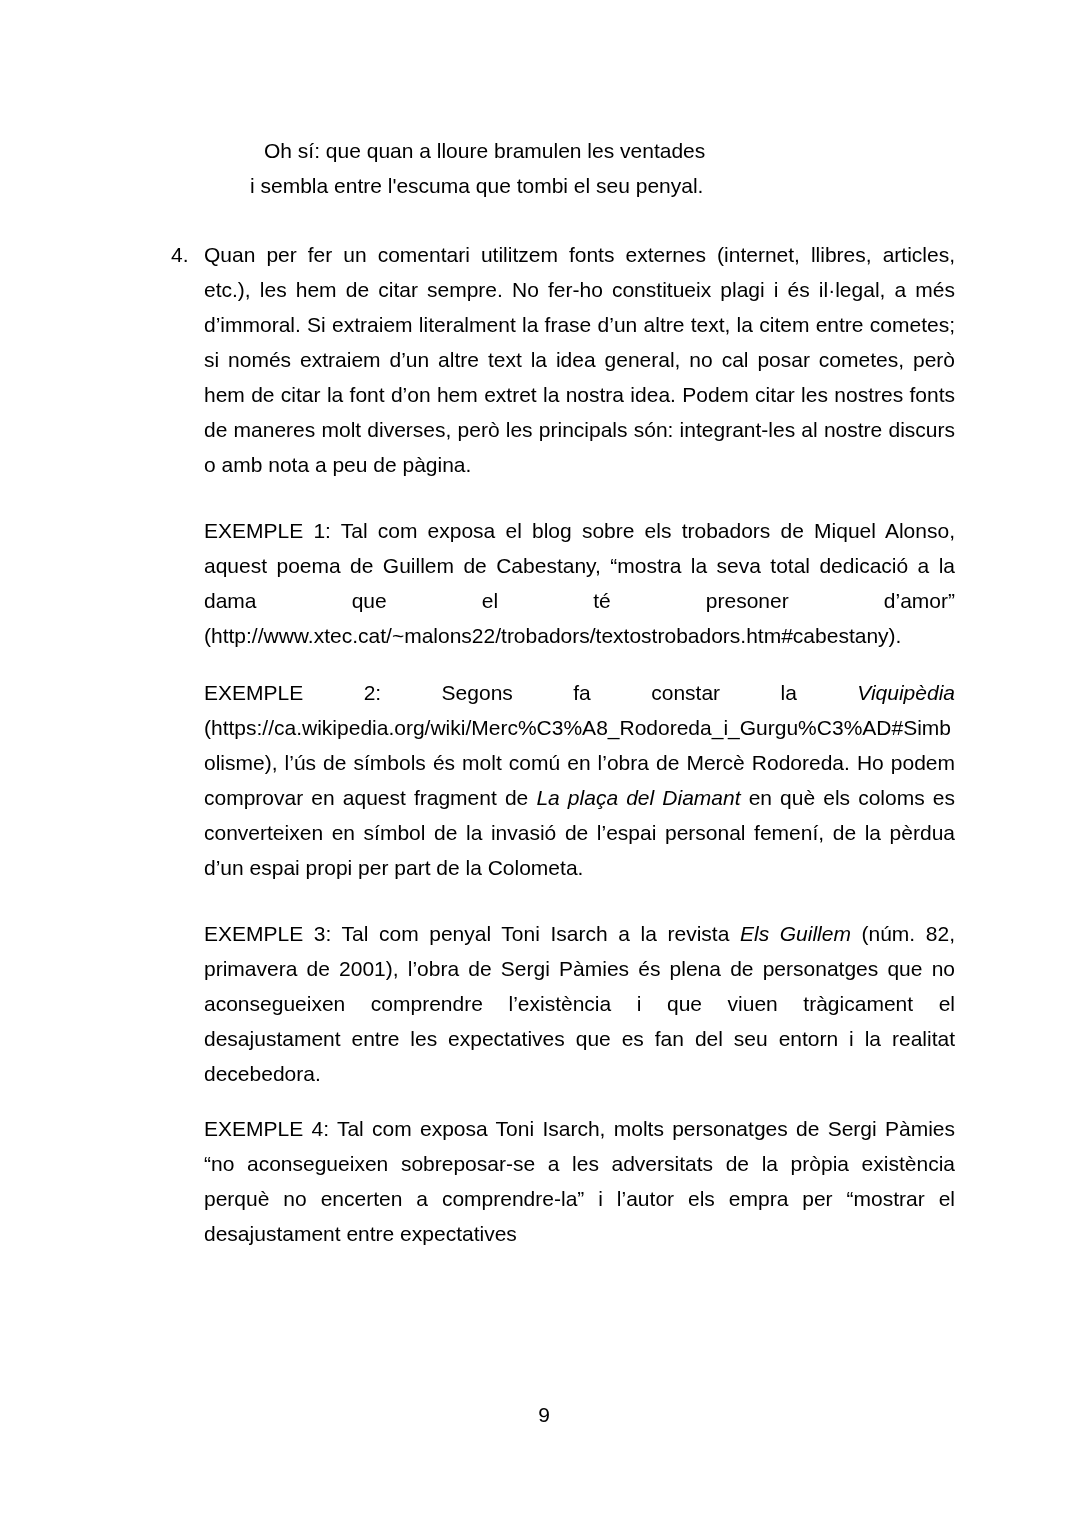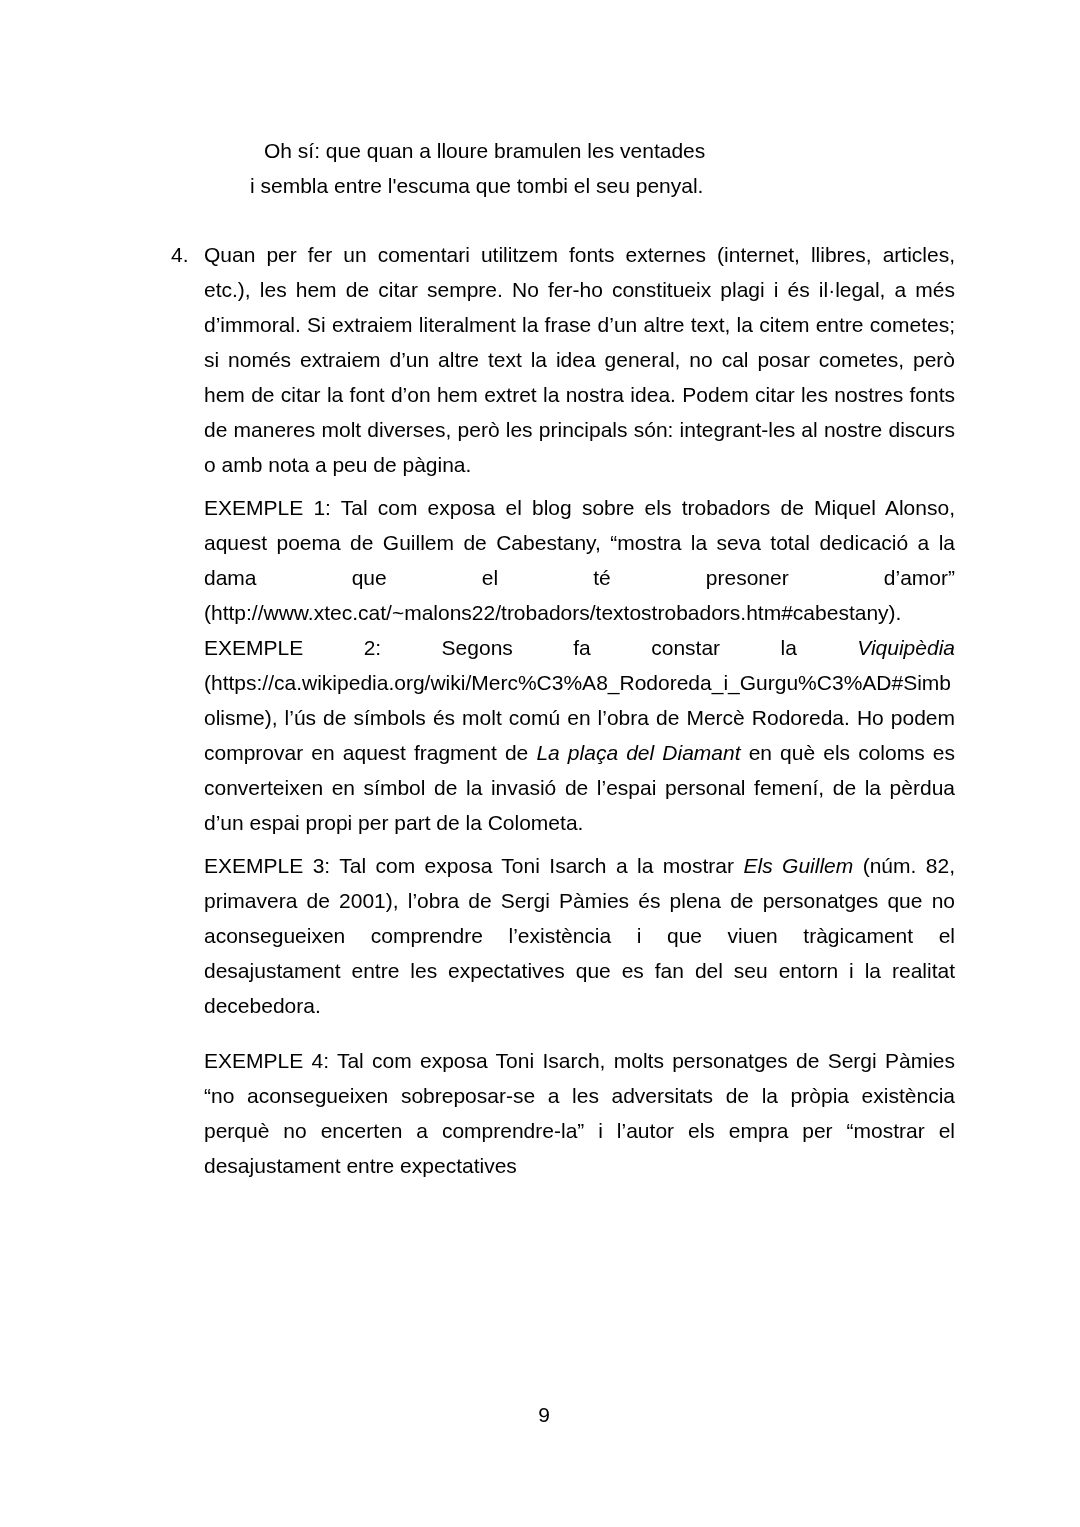--- a/index.html
+++ b/index.html
@@ -35,22 +35,22 @@
   .para {
     margin: 0;
     text-align: justify;
     overflow-wrap: break-word;
     word-wrap: break-word;
   }
   .example {
     margin-left: 196px;
     width: 751px;
   }
-  .mt20 { margin-top: 8px; }
-  .mt22 { }
+  .mt20 { margin-top: 31px; }
+  .mt22 { margin-top: 22px; }
   .mt16 { margin-top: 20px; }
   .it { font-style: italic; }
   .page-num {
     position: absolute;
     top: 1397px;
     left: 0;
     width: 100%;
     text-align: center;
   }
 </style>
@@ -66,19 +66,19 @@
 
   <div class="list-item">
     <span class="list-num">4.</span>
     <p class="para">Quan per fer un comentari utilitzem fonts externes (internet, llibres, articles, etc.), les hem de citar sempre. No fer-ho constitueix plagi i és il·legal, a més d’immoral. Si extraiem literalment la frase d’un altre text, la citem entre cometes; si només extraiem d’un altre text la idea general, no cal posar cometes, però hem de citar la font d’on hem extret la nostra idea. Podem citar les nostres fonts de maneres molt diverses, però les principals són: integrant-les al nostre discurs o amb nota a peu de pàgina.</p>
   </div>
 
   <p class="para example mt20"><span>EXEMPLE 1: Tal com exposa el blog sobre els trobadors de Miquel Alonso, aquest poema de Guillem de Cabestany, “mostra la seva total dedicació a la dama que el té presoner d’amor” (http://www.xtec.cat/~malons22/trobadors/textostrobadors.htm#cabestany).</span></p>
 
   <p class="para example mt22"><span>EXEMPLE 2: Segons fa constar la </span><span class="it">Viquipèdia</span><span> (https://ca.wikipedia.org/wiki/Merc%C3%A8_Rodoreda_i_Gurgu%C3%AD#Simbolisme), l’ús de símbols és molt comú en l’obra de Mercè Rodoreda. Ho podem comprovar en aquest fragment de </span><span class="it">La plaça del Diamant</span><span> en què els coloms es converteixen en símbol de la invasió de l’espai personal femení, de la pèrdua d’un espai propi per part de la Colometa.</span></p>
 
-  <p class="para example mt20"><span>EXEMPLE 3: Tal com exposa Toni Isarch a la mostrar </span><span class="it">Els Guillem</span><span> (núm. 82, primavera de 2001), l’obra de Sergi Pàmies és plena de personatges que no aconsegueixen comprendre l’existència i que viuen tràgicament el desajustament entre les expectatives que es fan del seu entorn i la realitat decebedora.</span></p>
+  <p class="para example mt20"><span>EXEMPLE 3: Tal com penyal Toni Isarch a la revista </span><span class="it">Els Guillem</span><span> (núm. 82, primavera de 2001), l’obra de Sergi Pàmies és plena de personatges que no aconsegueixen comprendre l’existència i que viuen tràgicament el desajustament entre les expectatives que es fan del seu entorn i la realitat decebedora.</span></p>
 
   <p class="para example mt16"><span>EXEMPLE 4: Tal com exposa Toni Isarch, molts personatges de Sergi Pàmies “no aconsegueixen sobreposar-se a les adversitats de la pròpia existència perquè no encerten a comprendre-la” i l’autor els empra per “mostrar el desajustament entre expectatives</span></p>
 
   <div class="page-num">9</div>
 
 </div>
 
 </body></html>

